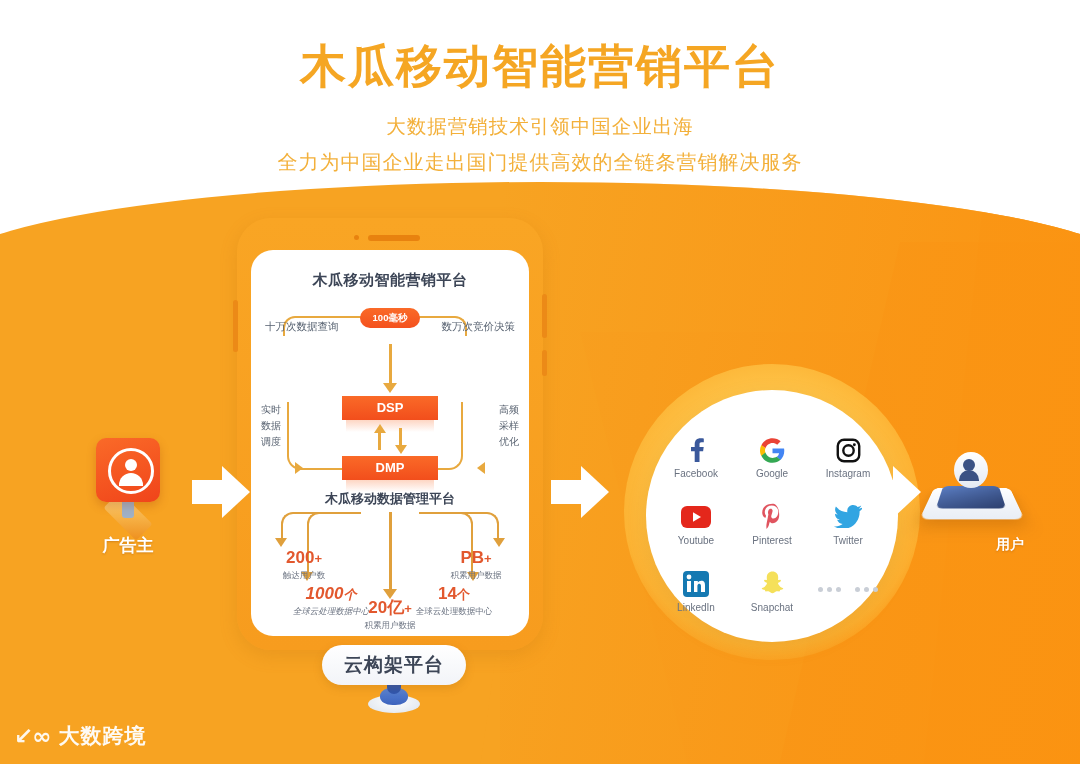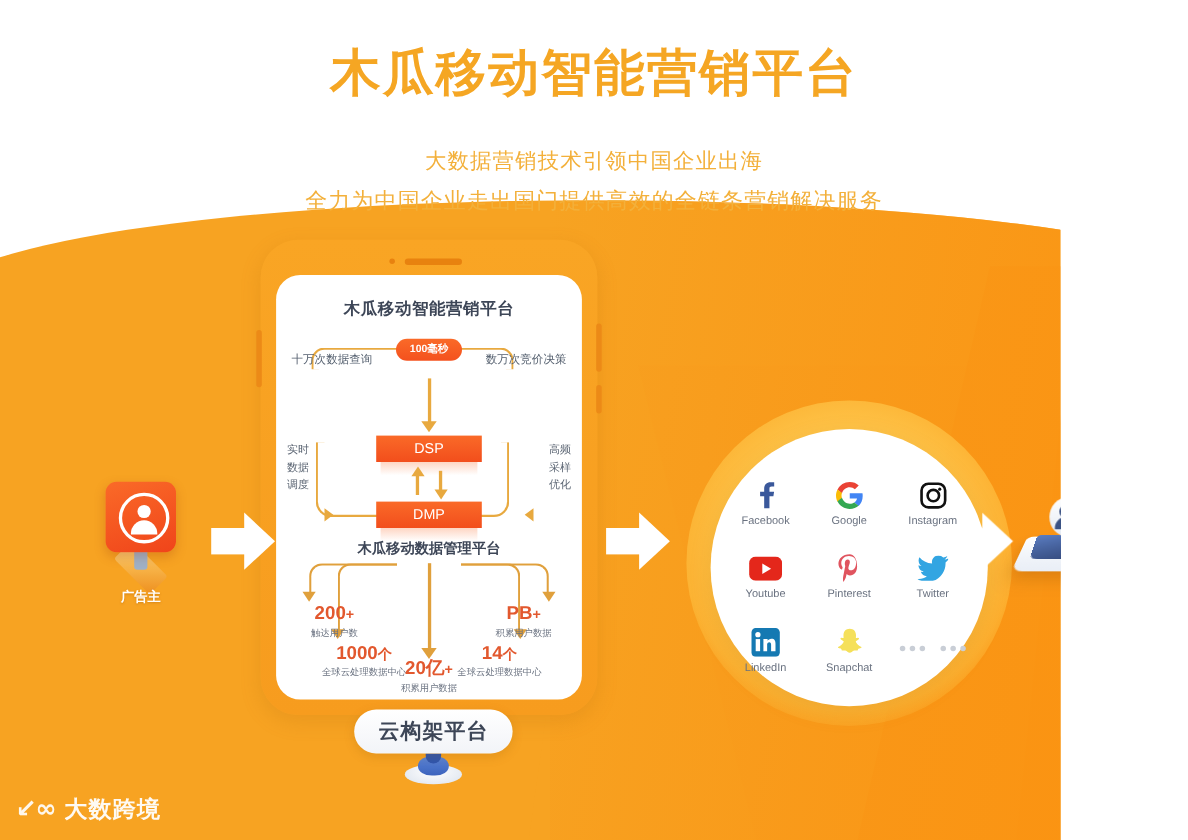--- a/index.html
+++ b/index.html
@@ -1,34 +1,34 @@
 <!DOCTYPE html>
 <html><head>
 <meta charset="utf-8">
 <style>
   html,body{margin:0;padding:0;}
   body{
     width:1080px;height:764px;overflow:hidden;position:relative;
     background:#ffffff;
     font-family:"Liberation Sans","DejaVu Sans",sans-serif;
   }
-  .stage{position:absolute;left:0;top:0;width:964px;height:764px;overflow:hidden;}
+  .stage{position:absolute;left:0;top:0;width:1080px;height:764px;overflow:hidden;}
 
   
   .header{position:absolute;left:0;top:0;width:1080px;height:200px;text-align:center;z-index:30;}
   .main-title{
     margin:0;padding-top:36px;
     font-size:46px;font-weight:bold;letter-spacing:2px;
     color:#F5A623;
     text-shadow:0 1px 0 rgba(255,255,255,.4);
   }
   .sub1,.sub2{
     color:#F3B03A;font-size:19.5px;letter-spacing:1px;
   }
-  .sub1{margin-top:35px;}
+  .sub1{margin-top:15px;}
   .sub2{margin-top:9px;font-size:20px;}
 
   
   .dome{
     position:absolute;left:-60px;top:182px;width:1200px;height:1000px;
     background:#F7A322;
     border-radius:50% 50% 0 0 / 92px 92px 0 0;
     z-index:1;
   }
   .dome-right{
@@ -122,21 +122,21 @@
     position:absolute;left:50%;margin-left:-1.5px;top:94px;
     width:3px;height:40px;background:#E8A93F;
   }
   .down-arrow::after{
     content:"";position:absolute;left:-5.5px;bottom:-9px;
     border-left:7px solid transparent;border-right:7px solid transparent;
     border-top:10px solid #E8A93F;
   }
   .box-dsp,.box-dmp{
     position:absolute;left:50%;margin-left:-48px;width:96px;height:24px;
-    line-height:24px;text-align:center;color:#fff;font-weight:normal;font-size:13px;
+    line-height:24px;text-align:center;color:#fff;font-weight:bold;font-size:13px;
     background:linear-gradient(180deg,#FA6A28 0%,#F24E1C 100%);
     border-radius:0;
   }
   .box-dsp{top:146px;}
   .box-dmp{top:206px;text-align:center;}
   .box-dsp::after,.box-dmp::after{
     content:"";position:absolute;left:4px;right:4px;top:24px;height:12px;
     background:linear-gradient(180deg,rgba(250,106,40,.28),rgba(250,106,40,0));
   }
   .loop{
@@ -198,21 +198,21 @@
   .ad-l1{left:24px;top:26px;}
   .ad-l2{left:50px;top:60px;}
   .ad-r1{right:24px;top:26px;}
   .ad-r2{right:50px;top:60px;}
 
   .stat{position:absolute;text-align:center;}
   .stat .num{font-weight:bold;color:#E2582E;font-size:17px;line-height:20px;}
   .stat .num .u{font-size:13px;}
   .stat .cap{font-size:8.5px;color:#6A7280;margin-top:1px;white-space:nowrap;}
   .s-200{left:-2px;top:36px;width:110px;}
-  .s-1000{left:10px;top:72px;width:140px;}
+  .s-1000{left:10px;top:72px;width:140px;font-style:italic;}
   .s-pb{right:-2px;top:36px;width:110px;}
   .s-14{right:10px;top:72px;width:130px;}
   .s-20{left:50%;margin-left:-60px;top:86px;width:120px;}
 
   
   .cloud-pill{
     position:absolute;left:322px;top:645px;width:144px;height:40px;
     background:linear-gradient(180deg,#FFFFFF 0%,#F2F4F8 100%);
     border-radius:20px;z-index:14;
     display:flex;align-items:center;justify-content:center;
@@ -252,21 +252,21 @@
     position:absolute;left:32px;top:56px;width:12px;height:24px;border-radius:3px;
     background:#9FB1C6;
   }
   .adv-dia{
     position:absolute;left:6px;top:62px;width:64px;height:32px;
     background:linear-gradient(135deg,#FFD98A 0%,#F7B449 50%,#EE8F1E 100%);
     transform:rotate(45deg) scale(.72,.72);
     border-radius:4px;
   }
   .adv-label{
-    position:absolute;left:0;right:0;top:96px;color:#fff;font-weight:bold;font-size:12px;
+    position:absolute;left:0;right:0;top:96px;color:#fff;font-weight:bold;font-size:17px;
     text-shadow:0 1px 2px rgba(140,70,5,.35);
   }
 
   
   .usr{position:absolute;left:920px;top:452px;width:104px;height:108px;z-index:12;text-align:right;}
   .usr-box{
     position:absolute;left:8px;top:24px;width:88px;height:50px;
     background:linear-gradient(180deg,#FFFFFF 0%,#E9EEF6 100%);
     transform:perspective(120px) rotateX(52deg);
     border-radius:8px;

